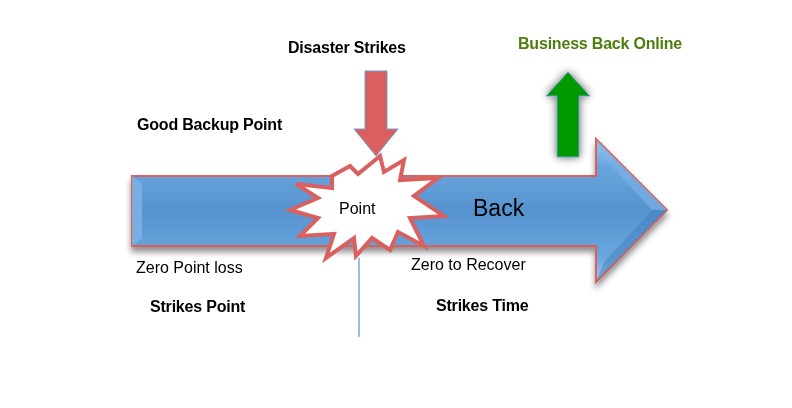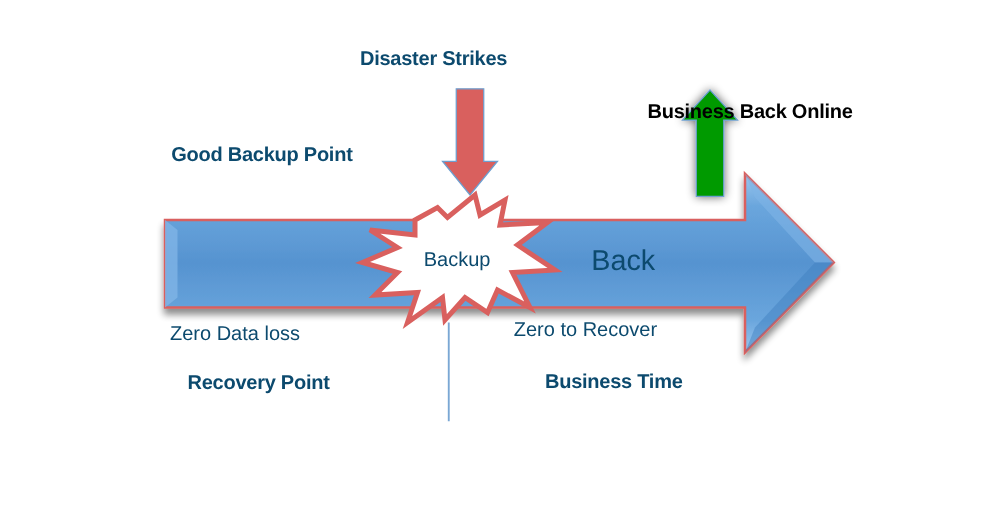--- a/index.html
+++ b/index.html
@@ -1,22 +1,22 @@
 <!DOCTYPE html>
 <html><head>
 <meta charset="utf-8">
 <style>
   html, body { margin:0; padding:0; background:#ffffff; }
   body { width:792px; height:408px; position:relative; overflow:hidden;
          font-family:"Liberation Sans", sans-serif; }
   #stage { position:absolute; left:0; top:0; width:792px; height:408px; }
-  .lbl { position:absolute; white-space:nowrap; color:#0c4a6e; }
+  .lbl { position:absolute; white-space:nowrap; color:#000000; }
   .bold { font-weight:bold; font-size:16px; letter-spacing:-0.2px; }
   .reg  { font-size:16px; }
-  .green { color:#000000;margin-top:46px; }
+  .green { color:#4d7c0f; }
 </style>
 </head>
 <body>
 
 <div id="stage">
   <svg width="792" height="408" viewBox="0 0 792 408" style="position:absolute;left:0;top:0;">
     <defs>
       <linearGradient id="shaftGrad" x1="0" y1="0" x2="0" y2="1">
         <stop offset="0" stop-color="#9cc7ee"></stop>
         <stop offset="0.18" stop-color="#6aa6dd"></stop>
@@ -66,19 +66,19 @@
     </g>
 
     <g>
       <path d="M332,176 L350,166 L358,174 L380,156 L384,172 L404,160 L400,180 L438,178 L414,196 L444,216 L410,218 L424,246 L398,232 L390,250 L372,238 L356,256 L354,238 L326,258 L334,234 L300,236 L318,218 L290,210 L318,198 L296,184 L332,188 Z" fill="#ffffff" stroke="#d9605e" stroke-width="4" stroke-linejoin="miter"></path>
     </g>
   </svg>
 
   <div class="lbl bold" style="left:137px;top:116px;">Good Backup Point</div>
   <div class="lbl bold" style="left:288px;top:39px;">Disaster Strikes</div>
   <div class="lbl bold green" style="left:518px;top:35px;">Business Back Online</div>
-  <div class="lbl reg" style="left:339px;top:200px;font-size:16px;">Backup</div>
+  <div class="lbl reg" style="left:339px;top:200px;font-size:16px;">Point</div>
   <div class="lbl reg" style="left:473px;top:195px;font-size:23px;">Back</div>
-  <div class="lbl reg" style="left:136px;top:259px;">Zero Data loss</div>
+  <div class="lbl reg" style="left:136px;top:259px;">Zero Point loss</div>
   <div class="lbl reg" style="left:411px;top:256px;">Zero to Recover</div>
-  <div class="lbl bold" style="left:150px;top:298px;">Recovery Point</div>
-  <div class="lbl bold" style="left:436px;top:297px;">Business Time</div>
+  <div class="lbl bold" style="left:150px;top:298px;">Strikes Point</div>
+  <div class="lbl bold" style="left:436px;top:297px;">Strikes Time</div>
 </div>
 
 </body></html>

